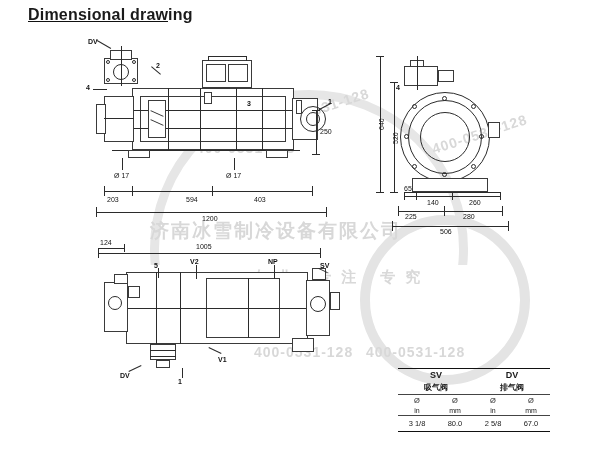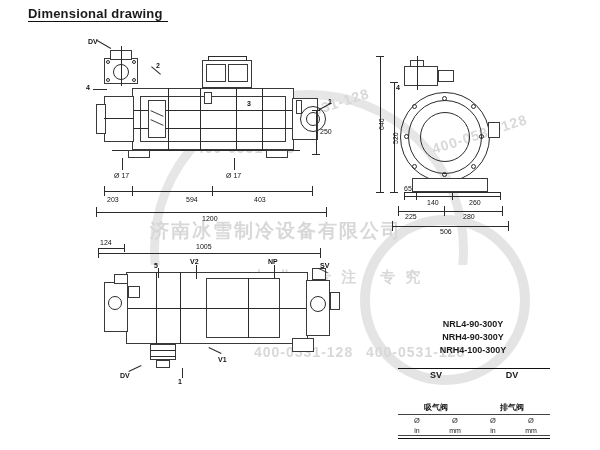--- a/index.html
+++ b/index.html
@@ -8,21 +8,21 @@
     background:#ffffff;
     font-family:"Liberation Sans", sans-serif;
     color:#1a1a1a;
     overflow:hidden;
     position:relative;
   }
   #page{position:absolute;inset:0;}
 
   
   .hdr{position:absolute;left:28px;top:6px;}
-  .hdr .t1{font-size:13px;font-weight:bold;letter-spacing:.2px;}
+  .hdr .t1{font-size:16px;font-weight:bold;letter-spacing:.2px;}
   .hdr .t2{font-size:11px;font-weight:bold;margin-top:2px;}
   .hdr-rule{position:absolute;left:28px;top:21px;width:140px;height:1px;background:#111;}
 
   
   .wm{position:absolute;color:#d8d8d8;font-weight:bold;pointer-events:none;white-space:nowrap;}
   .wm.big{font-size:19px;letter-spacing:2px;}
   .wm.mid{font-size:15px;letter-spacing:1px;}
   .wm.num{font-size:14px;letter-spacing:1px;}
   .wm-circle{
     position:absolute;border:10px solid #e4e4e4;border-radius:50%;
@@ -49,21 +49,21 @@
 
   
   .models{position:absolute;left:398px;top:318px;text-align:center;width:150px;}
   .models div{font-size:9px;font-weight:bold;line-height:13px;}
 
   
   .vtable{position:absolute;left:398px;top:368px;width:152px;font-size:7.5px;text-align:center;}
   .vtable .trow{display:flex;}
   .vtable .cell{flex:1;padding:1px 0;}
   .vtable .hd{font-weight:bold;font-size:9px;}
-  .vtable .cn{font-weight:bold;font-size:8px;margin-top:20px;}
+  .vtable .cn{font-weight:bold;font-size:8px;}
   .vrule{height:1px;background:#111;width:100%;}
   .vrule.thin{background:#444;}
   .units{font-size:7px;}
 </style>
 </head>
 <body>
 
 <div id="page">
 
   <div class="hdr">
@@ -261,25 +261,20 @@
     <div class="lbl" style="left:320px;top:262px;">SV</div>
     <div class="ln h1" style="left:318px;top:270px;width:10px;transform:rotate(25deg);"></div>
     <div class="lbl" style="left:120px;top:372px;">DV</div>
     <div class="ln h1" style="left:128px;top:368px;width:14px;transform:rotate(-26deg);"></div>
     <div class="lbl" style="left:218px;top:356px;">V1</div>
     <div class="ln h1" style="left:208px;top:350px;width:14px;transform:rotate(26deg);"></div>
     <div class="lbl" style="left:178px;top:378px;">1</div>
     <div class="ln v1" style="left:182px;top:368px;height:10px;"></div>
   </div>
 
-  <div class="models">
-    <div>NRL4-90-300Y</div>
-    <div>NRH4-90-300Y</div>
-    <div>NRH4-100-300Y</div>
-  </div>
 
   <div class="vtable">
     <div class="vrule"></div>
     <div class="trow">
       <div class="cell hd" style="flex:2">SV</div>
       <div class="cell hd" style="flex:2">DV</div>
     </div>
     <div class="trow">
       <div class="cell cn" style="flex:2">吸气阀</div>
       <div class="cell cn" style="flex:2">排气阀</div>
@@ -291,16 +286,22 @@
       <div class="cell">Ø</div>
       <div class="cell">Ø</div>
     </div>
     <div class="trow units">
       <div class="cell">in</div>
       <div class="cell">mm</div>
       <div class="cell">in</div>
       <div class="cell">mm</div>
     </div>
     <div class="vrule thin"></div>
+    <div class="trow" style="padding-top:2px;">
+      <div class="cell">3 1/8</div>
+      <div class="cell">80.0</div>
+      <div class="cell">2 5/8</div>
+      <div class="cell">67.0</div>
+    </div>
     <div class="vrule" style="margin-top:2px;"></div>
   </div>
 
 </div>
 
 </body></html>

